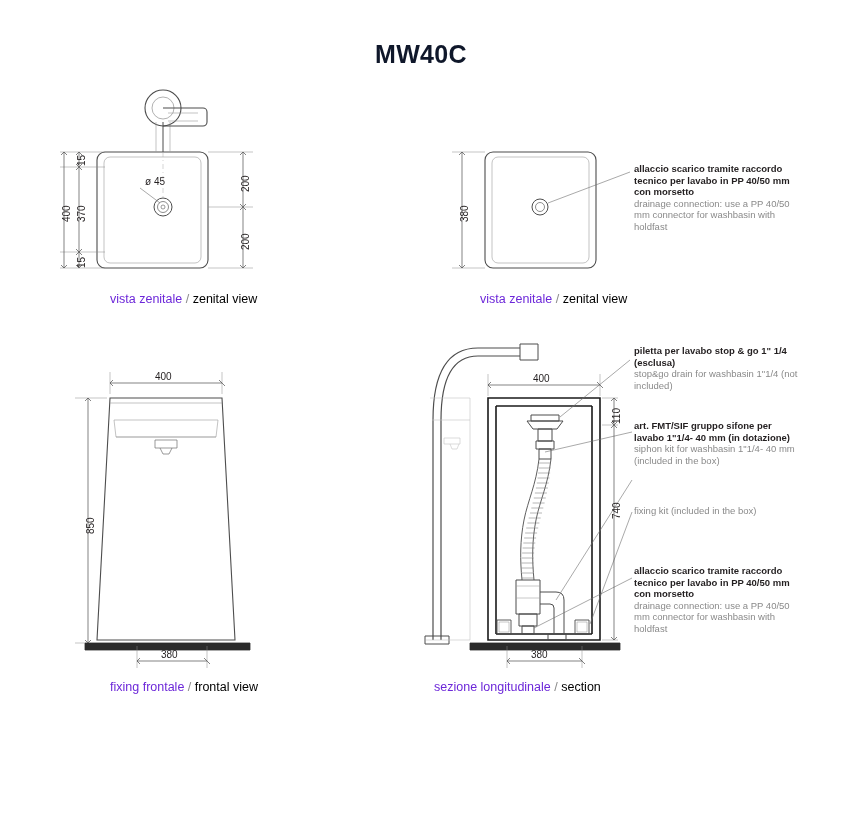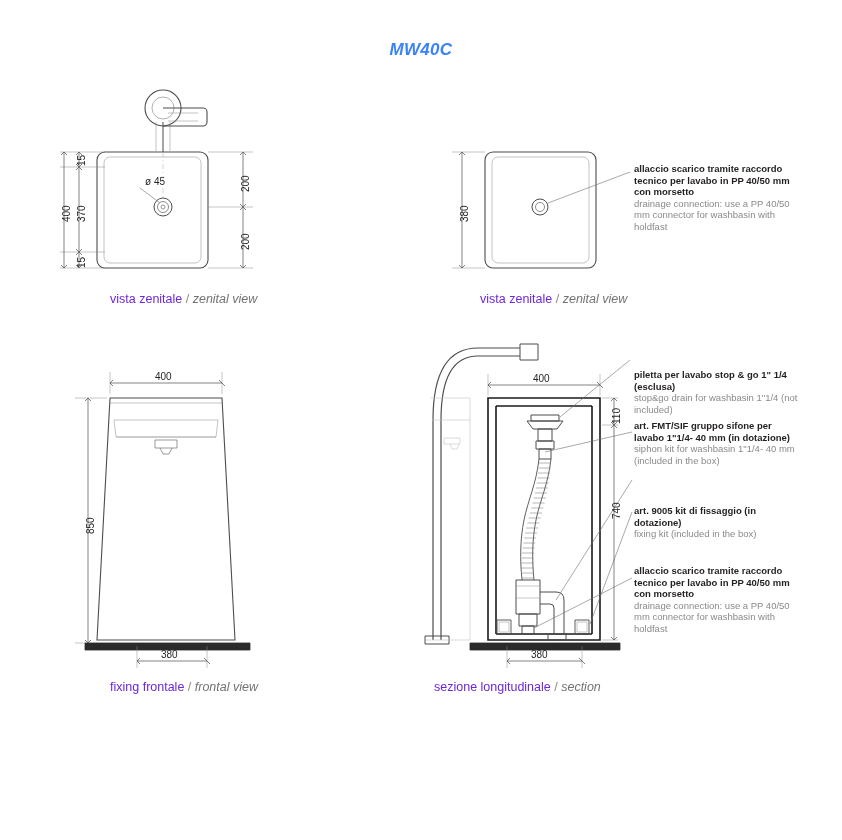--- a/index.html
+++ b/index.html
@@ -18,42 +18,41 @@
   .stage {
     position: absolute;
     left: 0; top: 0;
     width: 842px; height: 840px;
   }
   .title {
     position: absolute;
     left: 0; top: 40px;
     width: 842px;
     text-align: center;
-    font-size: 17px;
+    font-size: 25px;
     font-weight: bold;
     letter-spacing: 0.3px;
-    color: #3b82f6;
-    font-style: italic;
+    color: #0f172a;
   }
   svg.layer {
     position: absolute;
     left: 0; top: 0;
     width: 842px;
     height: 840px;
     pointer-events: none;
   }
   .caption {
     position: absolute;
     font-size: 12.5px;
     color: #231f20;
     white-space: nowrap;
   }
   .caption .it { color: #6d28d9; }
   .caption .sep { color: #8a8a8a; }
-  .caption .en { color: #737373; font-style: italic; }
+  .caption .en { color: #000000; }
 
   .dimlabel {
     position: absolute;
     font-size: 10px;
     color: #231f20;
     white-space: nowrap;
   }
   .dimlabel.vert {
     transform: rotate(-90deg);
     transform-origin: left top;
@@ -270,32 +269,31 @@
   <div class="dimlabel" style="left:533px; top:373px;">400</div>
   <div class="dimlabel" style="left:531px; top:649px;">380</div>
   <div class="dimlabel vert" style="left:611px; top:424px;">110</div>
   <div class="dimlabel vert" style="left:611px; top:519px;">740</div>
 
   <div class="notebox" style="left:634px; top:163px;">
     <span class="b">allaccio scarico tramite raccordo tecnico per lavabo in PP 40/50 mm con morsetto</span>
     <span class="g">drainage connection: use a PP 40/50 mm connector for washbasin with holdfast</span>
   </div>
 
-  <div class="notebox" style="left:634px; top:345px;margin-top:24px;">
+  <div class="notebox" style="left:634px; top:345px;">
     <span class="b">piletta per lavabo stop &amp; go 1" 1/4 (esclusa)</span>
     <span class="g">stop&amp;go drain for washbasin 1"1/4 (not included)</span>
   </div>
 
   <div class="notebox" style="left:634px; top:420px;">
     <span class="b">art. FMT/SIF gruppo sifone per lavabo 1"1/4- 40 mm (in dotazione)</span>
     <span class="g">siphon kit for washbasin 1"1/4- 40 mm (included in the box)</span>
   </div>
 
   <div class="notebox" style="left:634px; top:505px;">
-    <span class="b">art. 9005 kit di fissaggio (in dotazione)</span>
     <span class="g">fixing kit (included in the box)</span>
   </div>
 
   <div class="notebox" style="left:634px; top:565px;">
     <span class="b">allaccio scarico tramite raccordo tecnico per lavabo in PP 40/50 mm con morsetto</span>
     <span class="g">drainage connection: use a PP 40/50 mm connector for washbasin with holdfast</span>
   </div>
 
   <div class="caption" style="left:110px; top:292px;">
     <span class="it">vista zenitale</span><span class="sep"> / </span><span class="en">zenital view</span>

